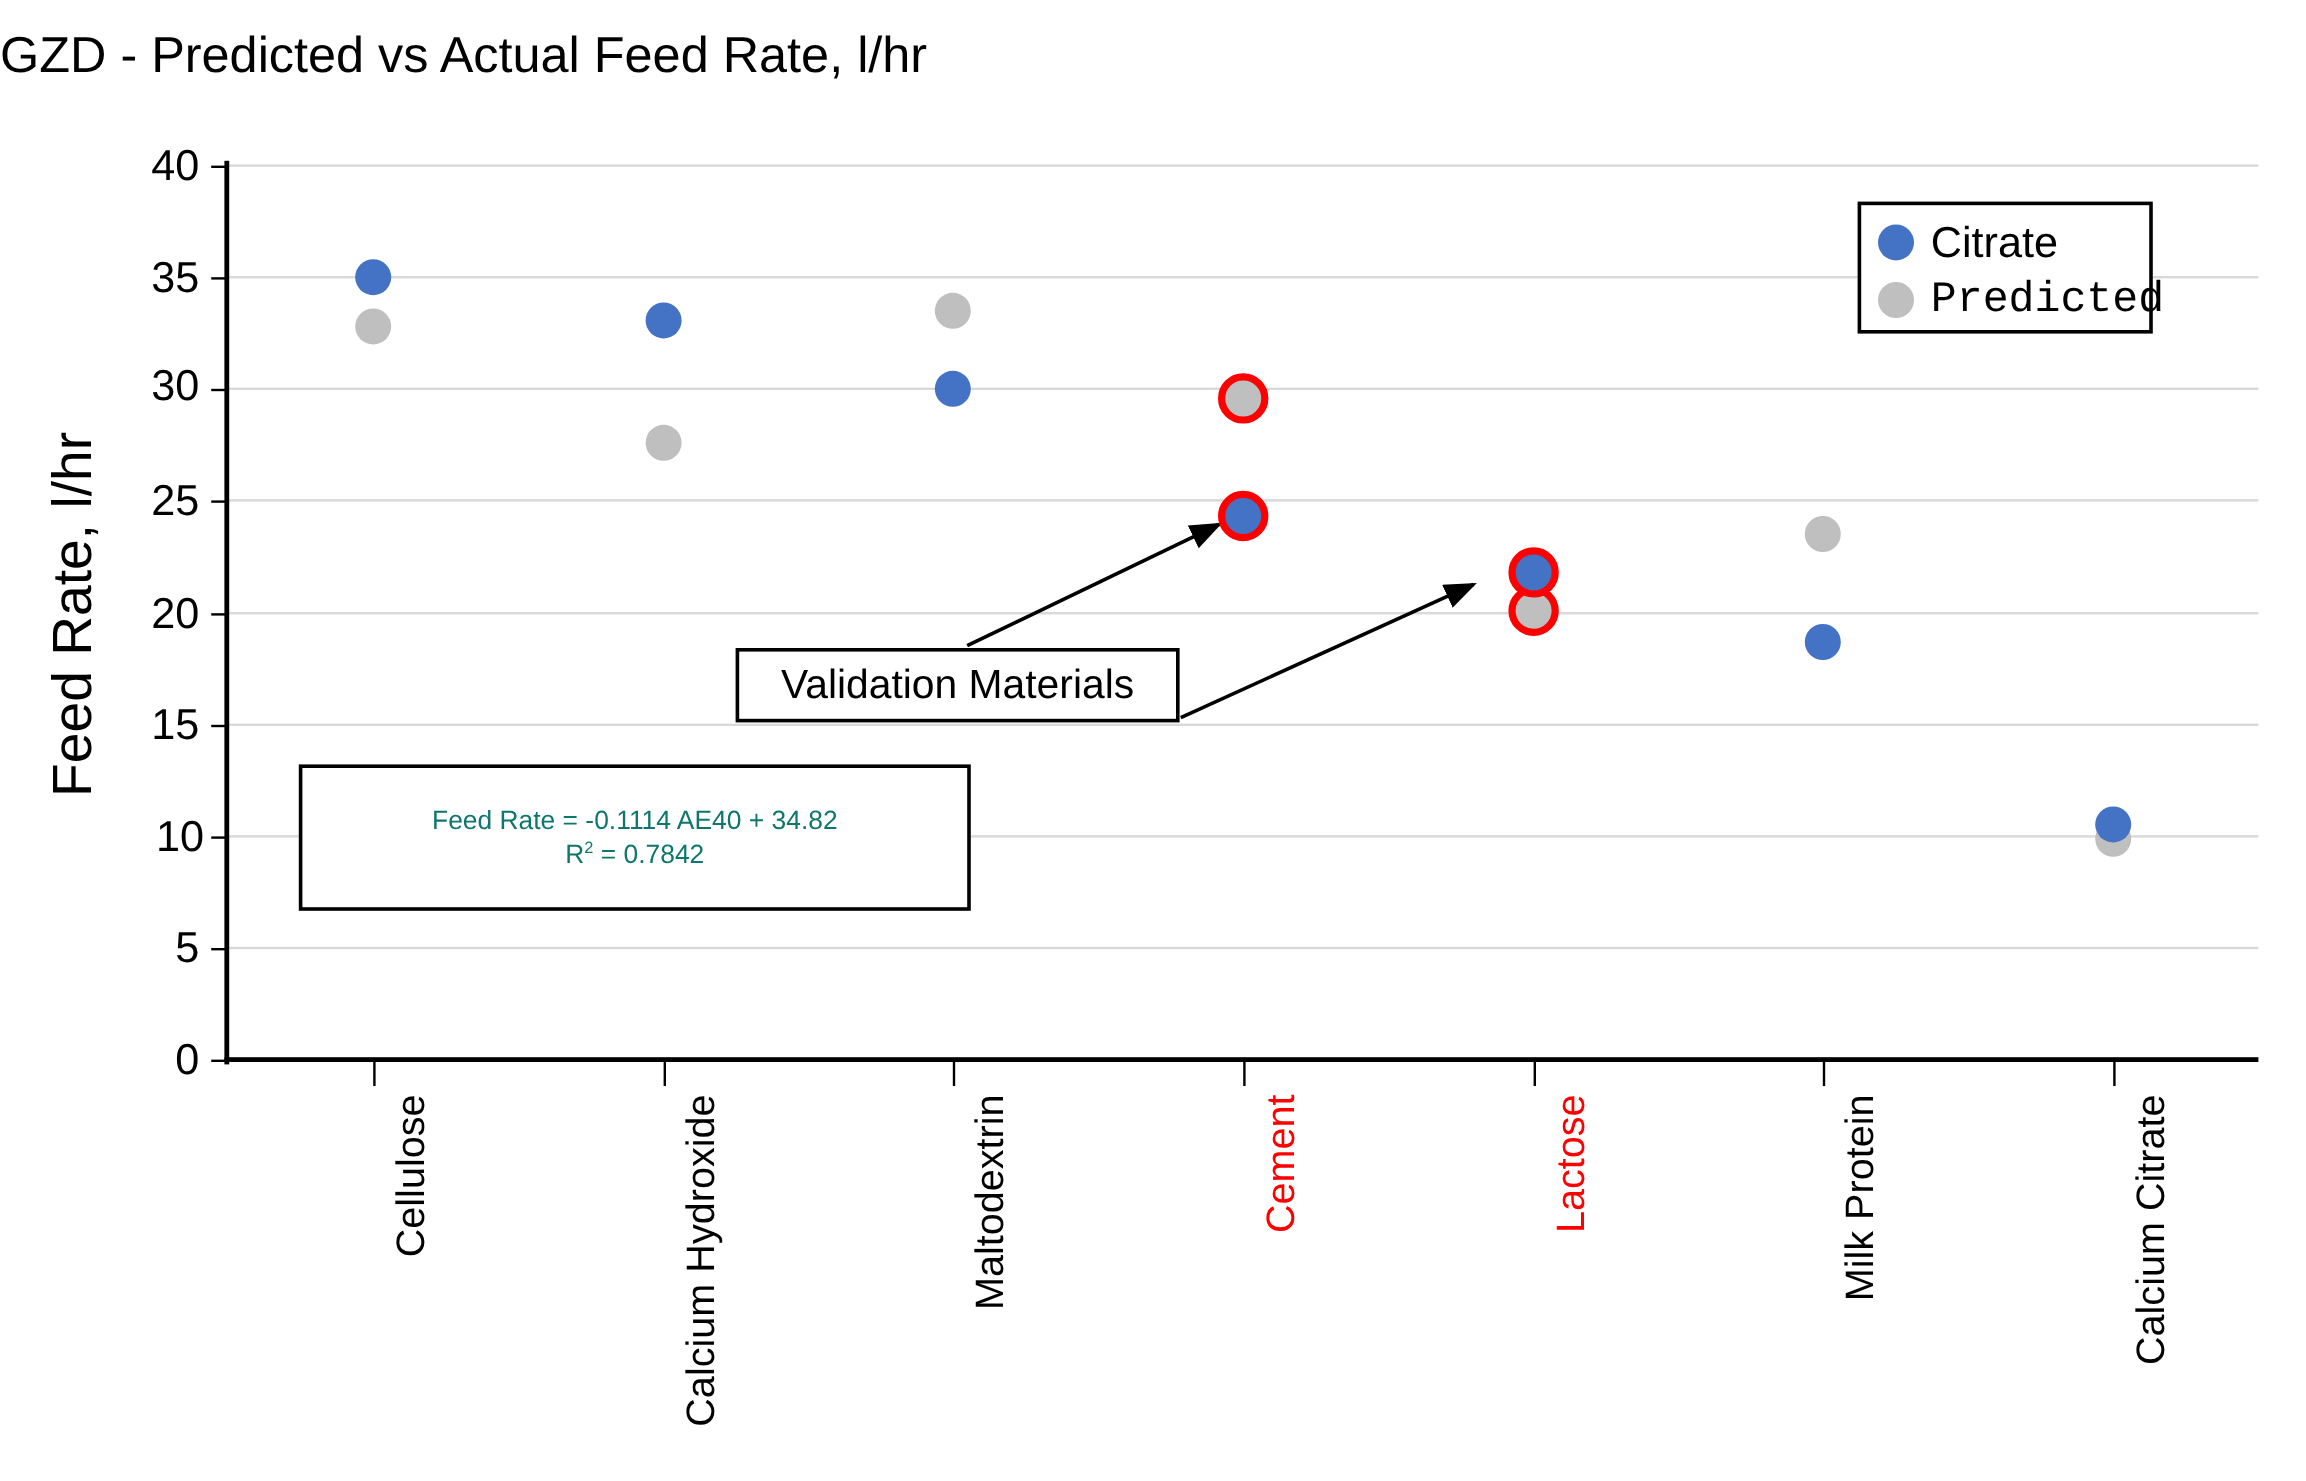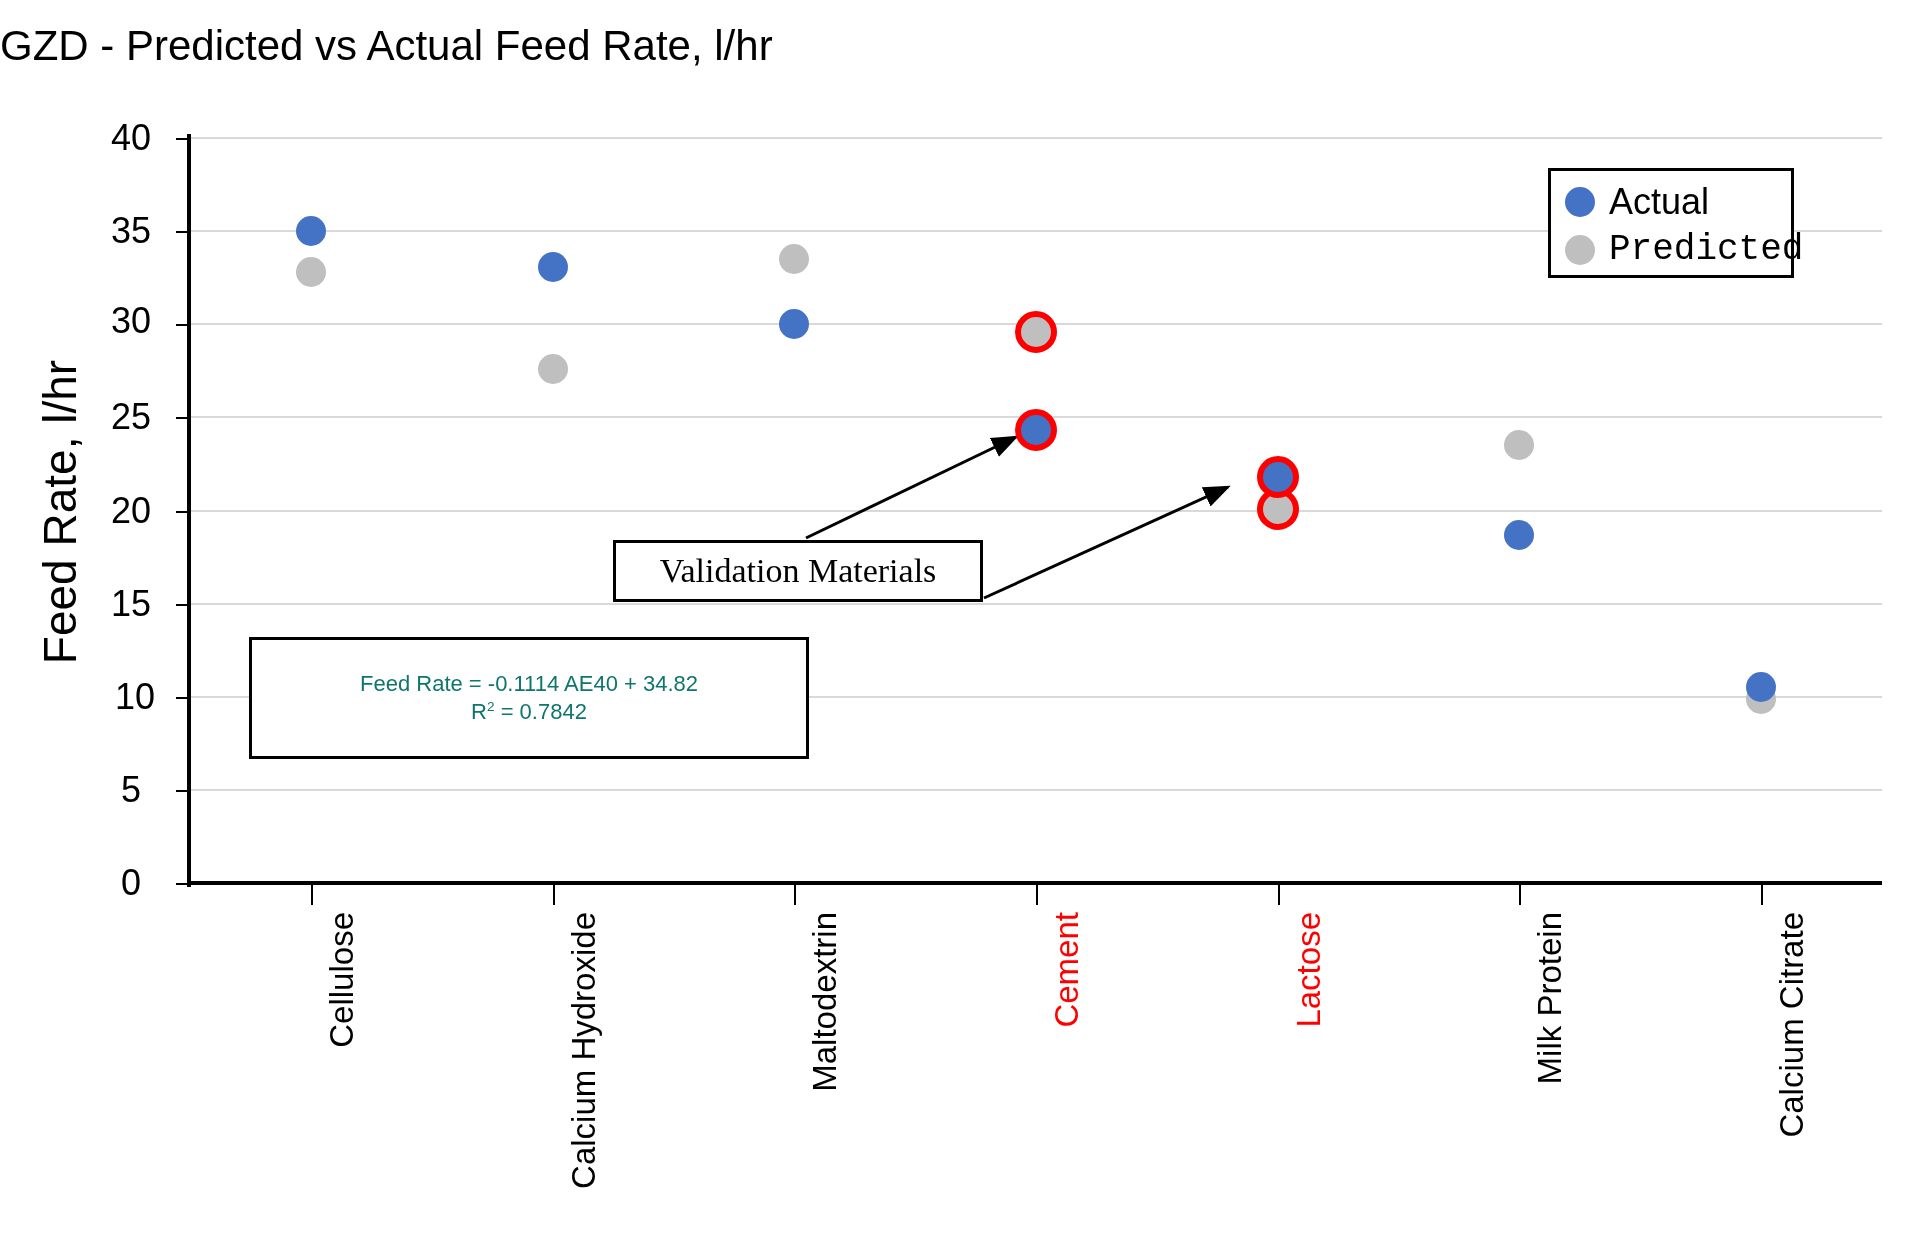--- a/index.html
+++ b/index.html
@@ -71,21 +71,21 @@
     left: 187px;
     top: 881px;
     width: 1695px;
     height: 4px;
     background: #000;
   }
   .ytick-label {
     position: absolute;
     right: 0;
     width: 70px;
-    text-align: center;
+    text-align: right;
     font-size: 36px;
     color: #000;
     transform: translateY(-50%);
   }
   .ytick-mark {
     position: absolute;
     left: 176px;
     width: 12px;
     height: 2px;
     background: #000;
@@ -173,21 +173,20 @@
     background: #fff;
     box-sizing: border-box;
     display: flex;
     align-items: center;
     justify-content: center;
   }
   .callout-label {
     font-size: 34px;
     color: #000;
     white-space: nowrap;
-    font-family: Liberation Serif, serif;
   }
   #annotation-arrows {
     position: absolute;
     left: 0; top: 0;
     width: 1922px;
     height: 1234px;
     pointer-events: none;
   }
 </style>
 </head>
@@ -283,21 +282,21 @@
   </div>
 
   <div class="equation-box">
     <span class="equation-line">Feed Rate = -0.1114 AE40 + 34.82</span>
     <span class="equation-line"><span>R</span><sup>2</sup><span> = 0.7842</span></span>
   </div>
 
   <div class="legend">
     <div class="legend-row" style="top:10px;">
       <span class="legend-swatch" id="legend-swatch-0" style="background: rgb(68, 114, 196);"></span>
-      <span class="legend-label">Actual</span>
+      <span class="legend-label">Citrate</span>
     </div>
     <div class="legend-row" style="top:58px;font-family:Liberation Mono, monospace;">
       <span class="legend-swatch" id="legend-swatch-1" style="background: rgb(191, 191, 191);"></span>
       <span class="legend-label">Predicted</span>
     </div>
   </div>
 
 </div>
 
 </body></html>

